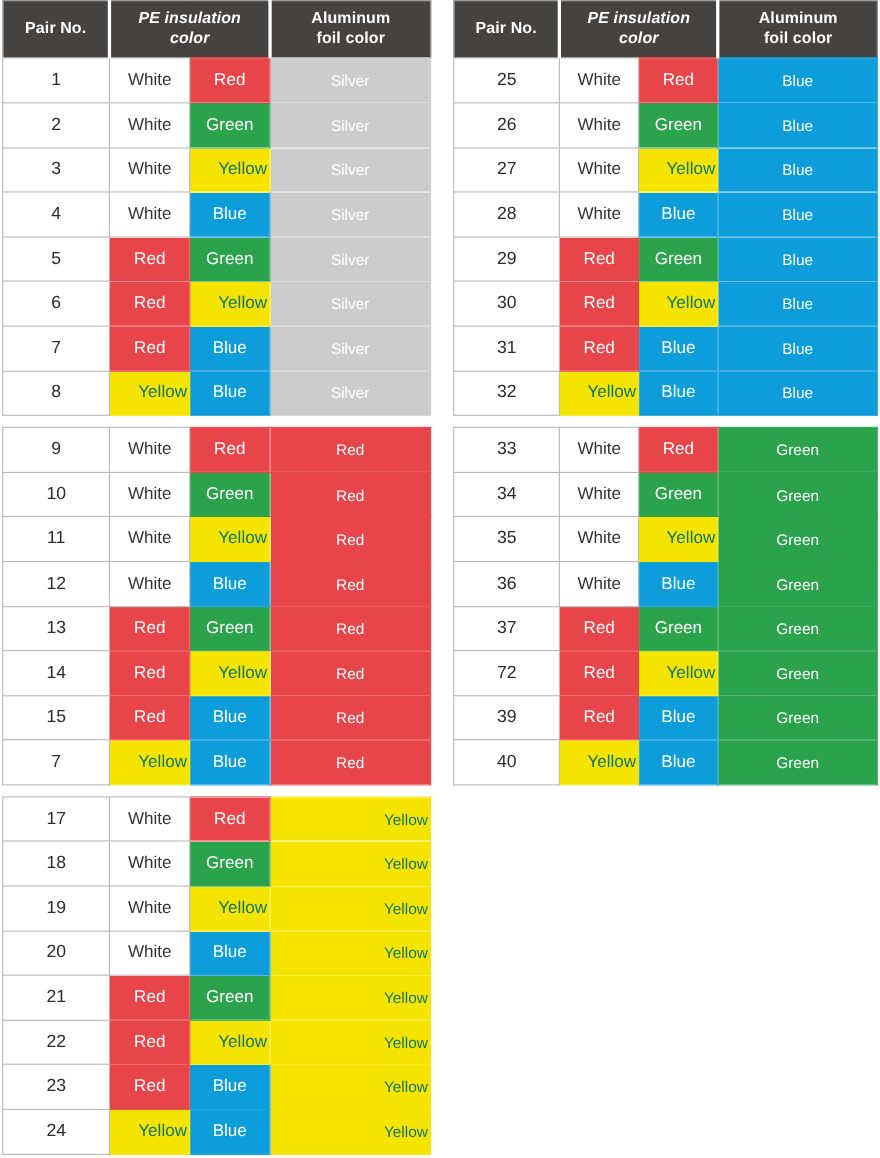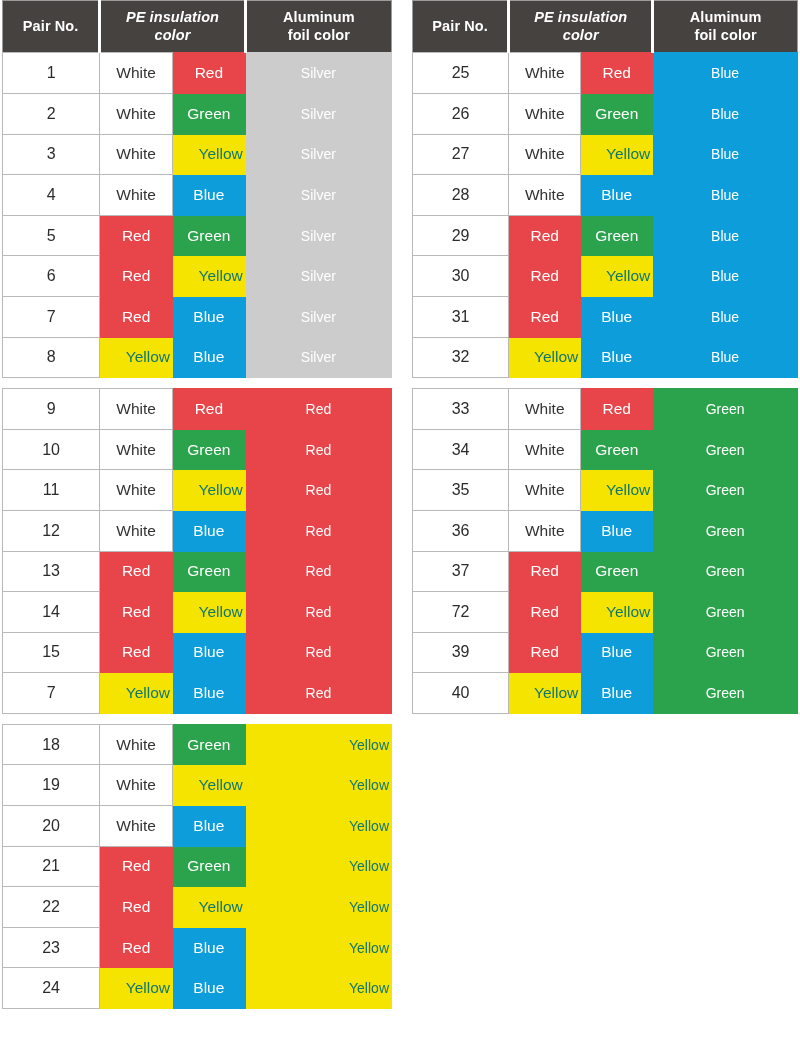--- a/index.html
+++ b/index.html
@@ -216,20 +216,26 @@
       </table>
       <table class="tbl">
         <colgroup>
           <col class="c-pair">
           <col class="c-pe1">
           <col class="c-pe2">
           <col class="c-foil">
         </colgroup>
         <tbody>
           <tr>
+            <td class="pair">17</td>
+            <td class="sw-white">White</td>
+            <td class="sw-red">Red</td>
+            <td class="sw-yellow foil">Yellow</td>
+          </tr>
+          <tr>
             <td class="pair">18</td>
             <td class="sw-white">White</td>
             <td class="sw-green">Green</td>
             <td class="sw-yellow foil">Yellow</td>
           </tr>
           <tr>
             <td class="pair">19</td>
             <td class="sw-white">White</td>
             <td class="sw-yellow">Yellow</td>
             <td class="sw-yellow foil">Yellow</td>

